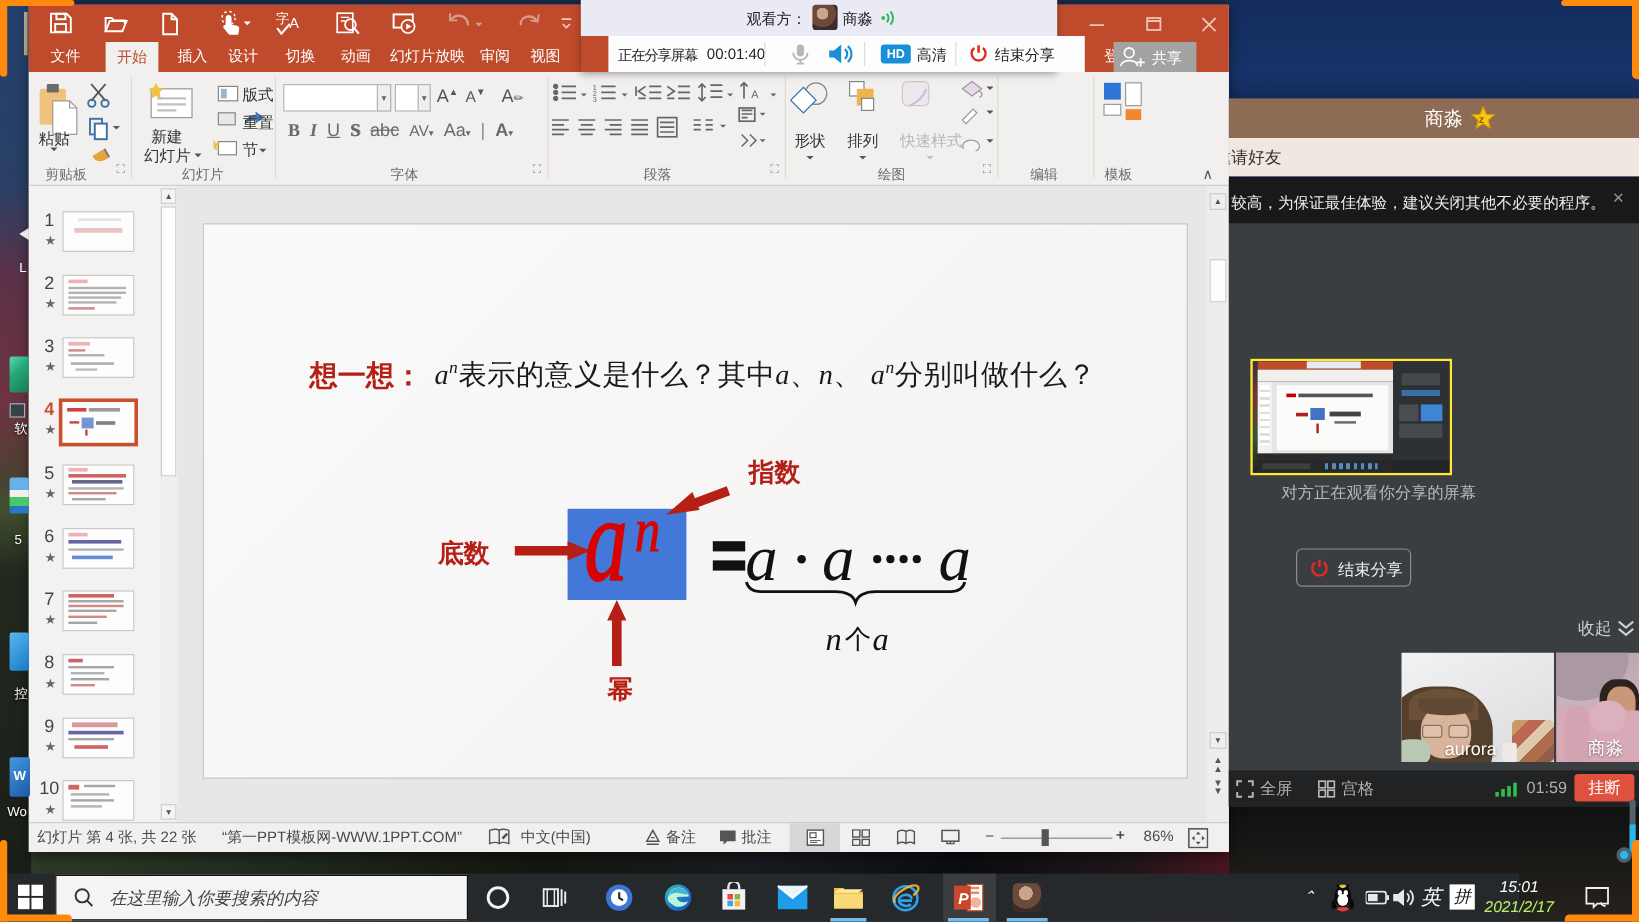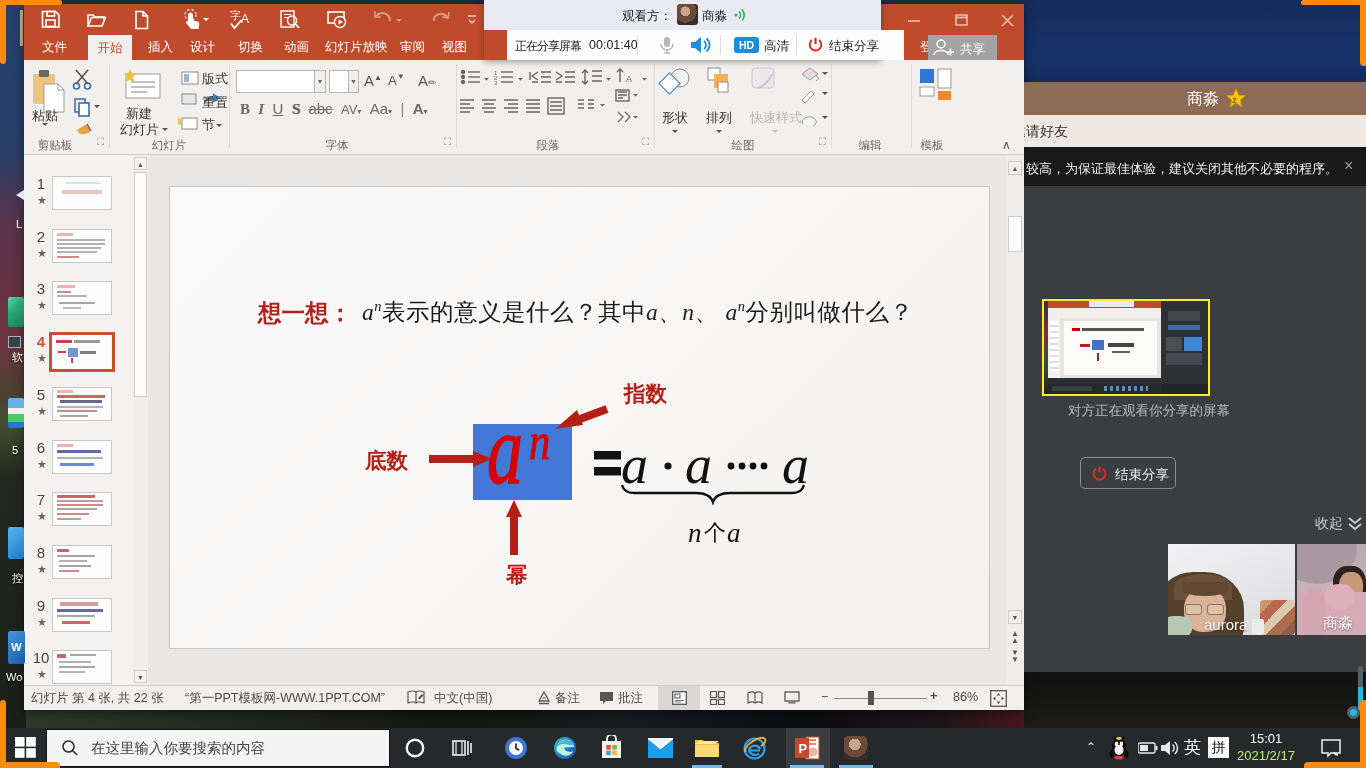--- a/index.html
+++ b/index.html
@@ -52,21 +52,21 @@
 #sharebar-top { position:absolute; left:0; top:0; width:397px; height:30px; background:#e9eaf4; }
 #sharebar-bot { position:absolute; left:0; top:30px; width:397px; height:30px; background:#fdfdfd;margin-left:23px; }
 
 
 #sb-title { left:1024px; top:82px; width:342px; height:33px; background:#8d6b55; color:#fff; font-size:16px; }
 #sb-invite { left:1024px; top:115px; width:342px; height:32px; background:#f0e7e1; color:#333; font-size:14px; overflow:hidden; }
 #sb-toast { left:1024px; top:149px; width:342px; height:37px; background:#191919; color:#eee; font-size:13px; overflow:hidden; }
 #sb-main { left:1024px; top:186px; width:342px; height:486px; background:#3b3e41; }
 
 
-#taskbar { left:0; top:728px; width:1366px; height:40px; background:#26292c; }
+#taskbar { left:0; top:728px; width:1266px; height:40px; background:#26292c;font-style:italic; }
 #searchbox { position:absolute; left:46px; top:1px; width:344px; height:38px; background:#f4f4f4; border:1px solid #111; }
 
 
 .obr { position:absolute; background:#ff8a0e; }
 </style>
 </head>
 <body>
 <div id="screen">
   <div class="abs" id="wall-left"></div>
   <div class="abs" id="wall-right"></div>
@@ -669,20 +669,41 @@
       <div style="position:absolute;left:0;top:0;width:69px;height:91px;background:linear-gradient(#bba8b0 0%,#c9b2ba 45%,#c2a8b2 100%)"></div>
       <div style="position:absolute;left:-20px;top:-30px;width:80px;height:70px;background:#aa99a2;border-radius:50%"></div>
       <div style="position:absolute;left:36px;top:22px;width:33px;height:40px;background:#2e2220;border-radius:40% 40% 0 0"></div>
       <div style="position:absolute;left:42px;top:28px;width:24px;height:30px;background:#c99878;border-radius:42%"></div>
       <div style="position:absolute;left:0px;top:48px;width:69px;height:43px;background:#d8aab8"></div>
       <div style="position:absolute;left:28px;top:40px;width:30px;height:26px;background:#dcb0bc;border-radius:45%"></div>
       <div style="position:absolute;left:6px;top:44px;width:22px;height:48px;background:#d4a4b2;border-radius:40% 40% 0 0"></div>
       <div style="position:absolute;left:26px;top:70px;font-size:15px;color:#fff;text-shadow:0 1px 2px rgba(0,0,0,.45)">商淼</div>
     </div>
 
+    <div style="position:absolute;left:0;top:456px;width:342px;height:30px;background:#202224">
+      <svg style="position:absolute;left:6px;top:8px" width="15" height="15" viewBox="0 0 15 15">
+        <path d="M1 5 v-4 h4 M10 1 h4 v4 M14 10 v4 h-4 M5 14 h-4 v-4" fill="none" stroke="#b8b8b8" stroke-width="1.6"></path>
+      </svg>
+      <div style="position:absolute;left:26px;top:7px;font-size:13.5px;color:#b0b0b0">全屏</div>
+      <svg style="position:absolute;left:74px;top:8px" width="15" height="15" viewBox="0 0 15 15">
+        <rect x="1" y="1" width="5.5" height="5.5" fill="none" stroke="#b8b8b8" stroke-width="1.4"></rect>
+        <rect x="8.5" y="1" width="5.5" height="5.5" fill="none" stroke="#b8b8b8" stroke-width="1.4"></rect>
+        <rect x="1" y="8.5" width="5.5" height="5.5" fill="none" stroke="#b8b8b8" stroke-width="1.4"></rect>
+        <rect x="8.5" y="8.5" width="5.5" height="5.5" fill="none" stroke="#b8b8b8" stroke-width="1.4"></rect>
+      </svg>
+      <div style="position:absolute;left:94px;top:7px;font-size:13.5px;color:#b0b0b0">宫格</div>
+      <svg style="position:absolute;left:222px;top:10px" width="22" height="12" viewBox="0 0 22 12">
+        <rect x="0" y="8" width="3" height="4" fill="#2fbf4f"></rect>
+          <rect x="5" y="5.5" width="3" height="6.5" fill="#2fbf4f"></rect>
+        <rect x="10" y="3" width="3" height="9" fill="#2fbf4f"></rect>
+          <rect x="15" y="0" width="3" height="12" fill="#2fbf4f"></rect>
+      </svg>
+      <div style="position:absolute;left:248px;top:7px;font-size:13.5px;color:#b0b0b0">01:59</div>
+      <div style="position:absolute;left:288px;top:3px;width:50px;height:23px;background:#e0503f;border-radius:3px;color:#fff;font-size:13.5px;text-align:center;line-height:23px">挂断</div>
+    </div>
   </div>
 
   <div class="abs" id="taskbar">
     <svg style="position:absolute;left:15px;top:9px" width="21" height="21" viewBox="0 0 21 21">
       <rect x="0" y="0" width="9.6" height="9.6" fill="#fff"></rect>
         <rect x="11.2" y="0" width="9.6" height="9.6" fill="#fff"></rect>
       <rect x="0" y="11.2" width="9.6" height="9.6" fill="#fff"></rect>
         <rect x="11.2" y="11.2" width="9.6" height="9.6" fill="#fff"></rect>
     </svg>
     <div id="searchbox">

